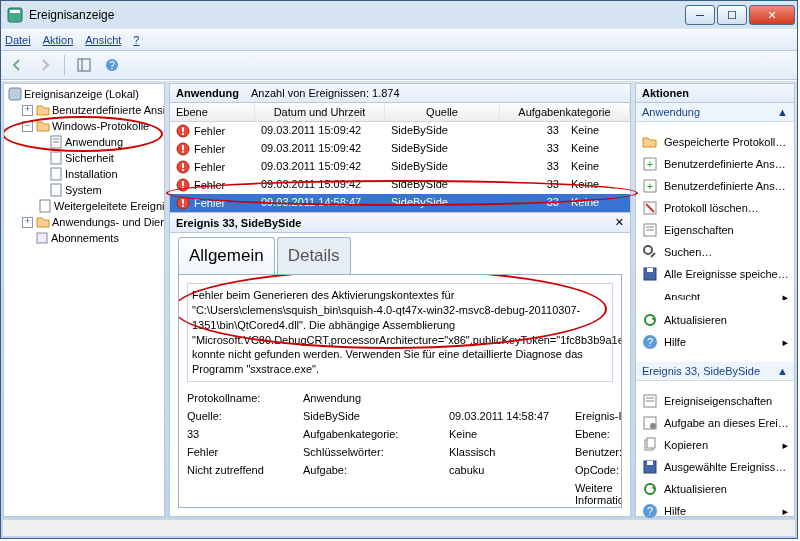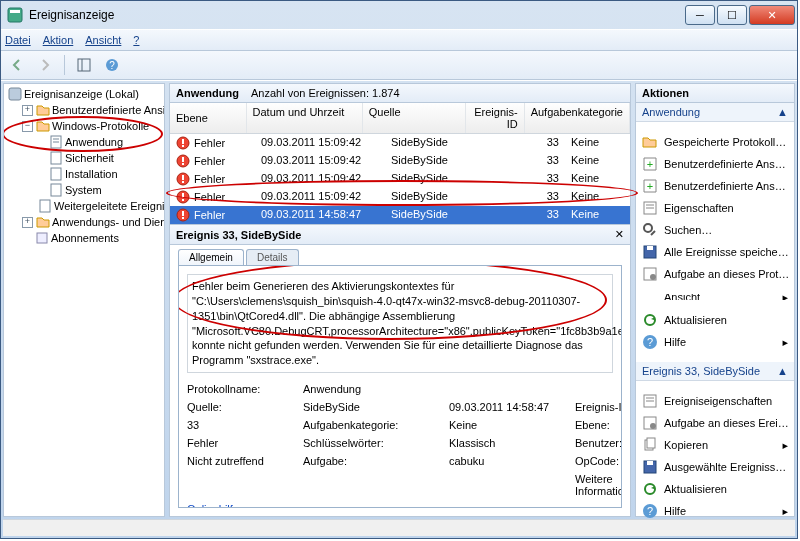--- a/index.html
+++ b/index.html
@@ -21,35 +21,35 @@
   .tree ul{list-style:none;margin:0;padding-left:14px;}
   .tree li{white-space:nowrap;padding:1px 0;display:flex;align-items:center;gap:2px;}
   .tree .icn{width:14px;height:14px;flex-shrink:0;}
   .exp{width:9px;height:9px;border:1px solid #8899aa;background:#fff;font-size:9px;line-height:7px;text-align:center;color:#456;flex-shrink:0;margin-right:1px;}
   .sp{width:11px;display:inline-block;}
   .main{flex:1;min-width:0;}
   .sechead{background:linear-gradient(#f4f8fd,#e3ecf7);border-bottom:1px solid #b8c8da;padding:3px 6px;font-weight:bold;display:flex;align-items:center;gap:12px;}
   .sechead .sub{font-weight:normal;}
   .grid{overflow:hidden;}
   .gridhead{display:flex;background:linear-gradient(#fefefe,#ededed);border-bottom:1px solid #cfd6dd;}
-  .gridhead div{padding:3px 6px;border-right:1px solid #e2e6ea;box-sizing:border-box;}
+  .gridhead div{padding:3px 6px;border-right:1px solid #e2e6ea;box-sizing:border-box;text-align:center;}
   .gridbody{overflow:auto;}
   .row{display:flex;}
   .row div{padding:2px 6px;box-sizing:border-box;white-space:nowrap;overflow:hidden;}
   .row .erricn{width:14px;height:14px;margin-right:4px;display:inline-flex;vertical-align:middle;}
   .row.sel{background:#3874d1;color:#fff;}
   .col-lvl{width:85px;display:flex;align-items:center;}
   .col-dt{width:130px;}
   .col-src{width:115px;}
   .col-eid{width:65px;text-align:right;}
   .col-cat{flex:1;}
   .detail{flex:1;min-height:0;display:flex;flex-direction:column;border-top:1px solid #b8c8da;}
   .detailhead{background:linear-gradient(#f4f8fd,#e3ecf7);border-bottom:1px solid #b8c8da;padding:3px 6px;font-weight:bold;display:flex;justify-content:space-between;align-items:center;}
   .tabstrip{display:flex;padding:4px 8px 0 8px;gap:2px;}
-  .tab{padding:2px 10px;border:1px solid #9cb3cc;border-bottom:none;background:linear-gradient(#fff,#f0f5fb);border-radius:3px 3px 0 0;font-size:10px;}
+  .tab{padding:8px 10px;border:1px solid #9cb3cc;border-bottom:none;background:linear-gradient(#fff,#f0f5fb);border-radius:3px 3px 0 0;font-size:17px;}
   .tab.inactive{background:#e6edf5;color:#555;}
   .tabbody{flex:1;margin:0 8px 8px 8px;border:1px solid #9cb3cc;padding:8px;overflow:auto;font-size:11px;}
   .msgbox{border:1px solid #cfd6dd;padding:4px;margin-bottom:10px;line-height:1.35;}
   .kvgrid{display:grid;grid-template-columns:110px 140px 120px 1fr;row-gap:6px;column-gap:6px;}
   .kvgrid .k{color:#000;}
   .kvgrid a{color:#0b47c6;text-decoration:underline;}
   .actions{width:158px;}
   .acthead{background:linear-gradient(#f4f8fd,#e3ecf7);border-bottom:1px solid #b8c8da;padding:3px 6px;font-weight:bold;}
   .actgroup{background:#eef4fb;color:#15428b;padding:3px 6px;border-bottom:1px solid #cfd9e5;display:flex;justify-content:space-between;align-items:center;}
   .actlist{padding:9px 0;}
@@ -219,21 +219,20 @@
     <div class="pane main" style="position:relative;">
       <div class="sechead">
         <span>Anwendung</span>
         <span class="sub">Anzahl von Ereignissen: 1.874</span>
       </div>
       <div class="grid">
         <div class="gridhead">
           <div class="col-lvl">Ebene</div>
           <div class="col-dt">Datum und Uhrzeit</div>
           <div class="col-src">Quelle</div>
-          <div class="col-eid">Ereignis-ID</div>
           <div class="col-cat">Aufgabenkategorie</div>
         </div>
         <div class="gridbody" id="gridbody">
             <div class="row">
               <div class="col-lvl"><span class="erricn">
                   <svg viewBox="0 0 14 14">
                     <circle cx="7" cy="7" r="6" fill="#e43" stroke="#a21"></circle>
                     <rect x="6" y="3" width="2" height="5" fill="#fff"></rect>
                     <rect x="6" y="9" width="2" height="2" fill="#fff"></rect>
                   </svg>
@@ -376,20 +375,29 @@
                 <path d="M2 2h12v12H2z" fill="#fff" stroke="#888"></path>
                 <text x="8" y="12" font-size="11" text-anchor="middle" fill="#2a2">+</text>
               </svg>
             </span>
             <span>Benutzerdefinierte Ans…</span>
           </div>
           <div class="actitem">
             <span class="ai">
               <svg viewBox="0 0 16 16">
                 <rect x="2" y="2" width="12" height="12" fill="#fff" stroke="#888"></rect>
+                <line x1="4" y1="4" x2="12" y2="12" stroke="#c33" stroke-width="2"></line>
+              </svg>
+            </span>
+            <span>Protokoll löschen…</span>
+          </div>
+          <div class="actitem">
+            <span class="ai">
+              <svg viewBox="0 0 16 16">
+                <rect x="2" y="2" width="12" height="12" fill="#fff" stroke="#888"></rect>
                 <line x1="4" y1="5" x2="12" y2="5" stroke="#888"></line>
                 <line x1="4" y1="8" x2="12" y2="8" stroke="#888"></line>
               </svg>
             </span>
             <span>Eigenschaften</span>
           </div>
           <div class="actitem">
             <span class="ai">
               <svg viewBox="0 0 16 16">
                 <circle cx="6" cy="6" r="4" fill="none" stroke="#555" stroke-width="2"></circle>
@@ -399,29 +407,20 @@
             <span>Suchen…</span>
           </div>
           <div class="actitem">
             <span class="ai">
               <svg viewBox="0 0 16 16">
                 <rect x="2" y="2" width="12" height="12" fill="#46a" stroke="#247"></rect>
                 <rect x="5" y="2" width="6" height="4" fill="#fff"></rect>
               </svg>
             </span>
             <span>Alle Ereignisse speiche…</span>
-          </div>
-          <div class="actitem">
-            <span class="ai">
-              <svg viewBox="0 0 16 16">
-                <rect x="2" y="2" width="12" height="12" fill="#fff" stroke="#888"></rect>
-                <circle cx="11" cy="11" r="3" fill="#888"></circle>
-              </svg>
-            </span>
-            <span>Aufgabe an dieses Prot…</span>
           </div>
         </div>
       <div class="actitem">
           <span class="ai"></span>
           <span>Ansicht</span>
           <span style="margin-left:auto;">▸</span>
         </div>
       <div class="actlist" id="actlistv">
           <div class="actitem">
             <span class="ai">

